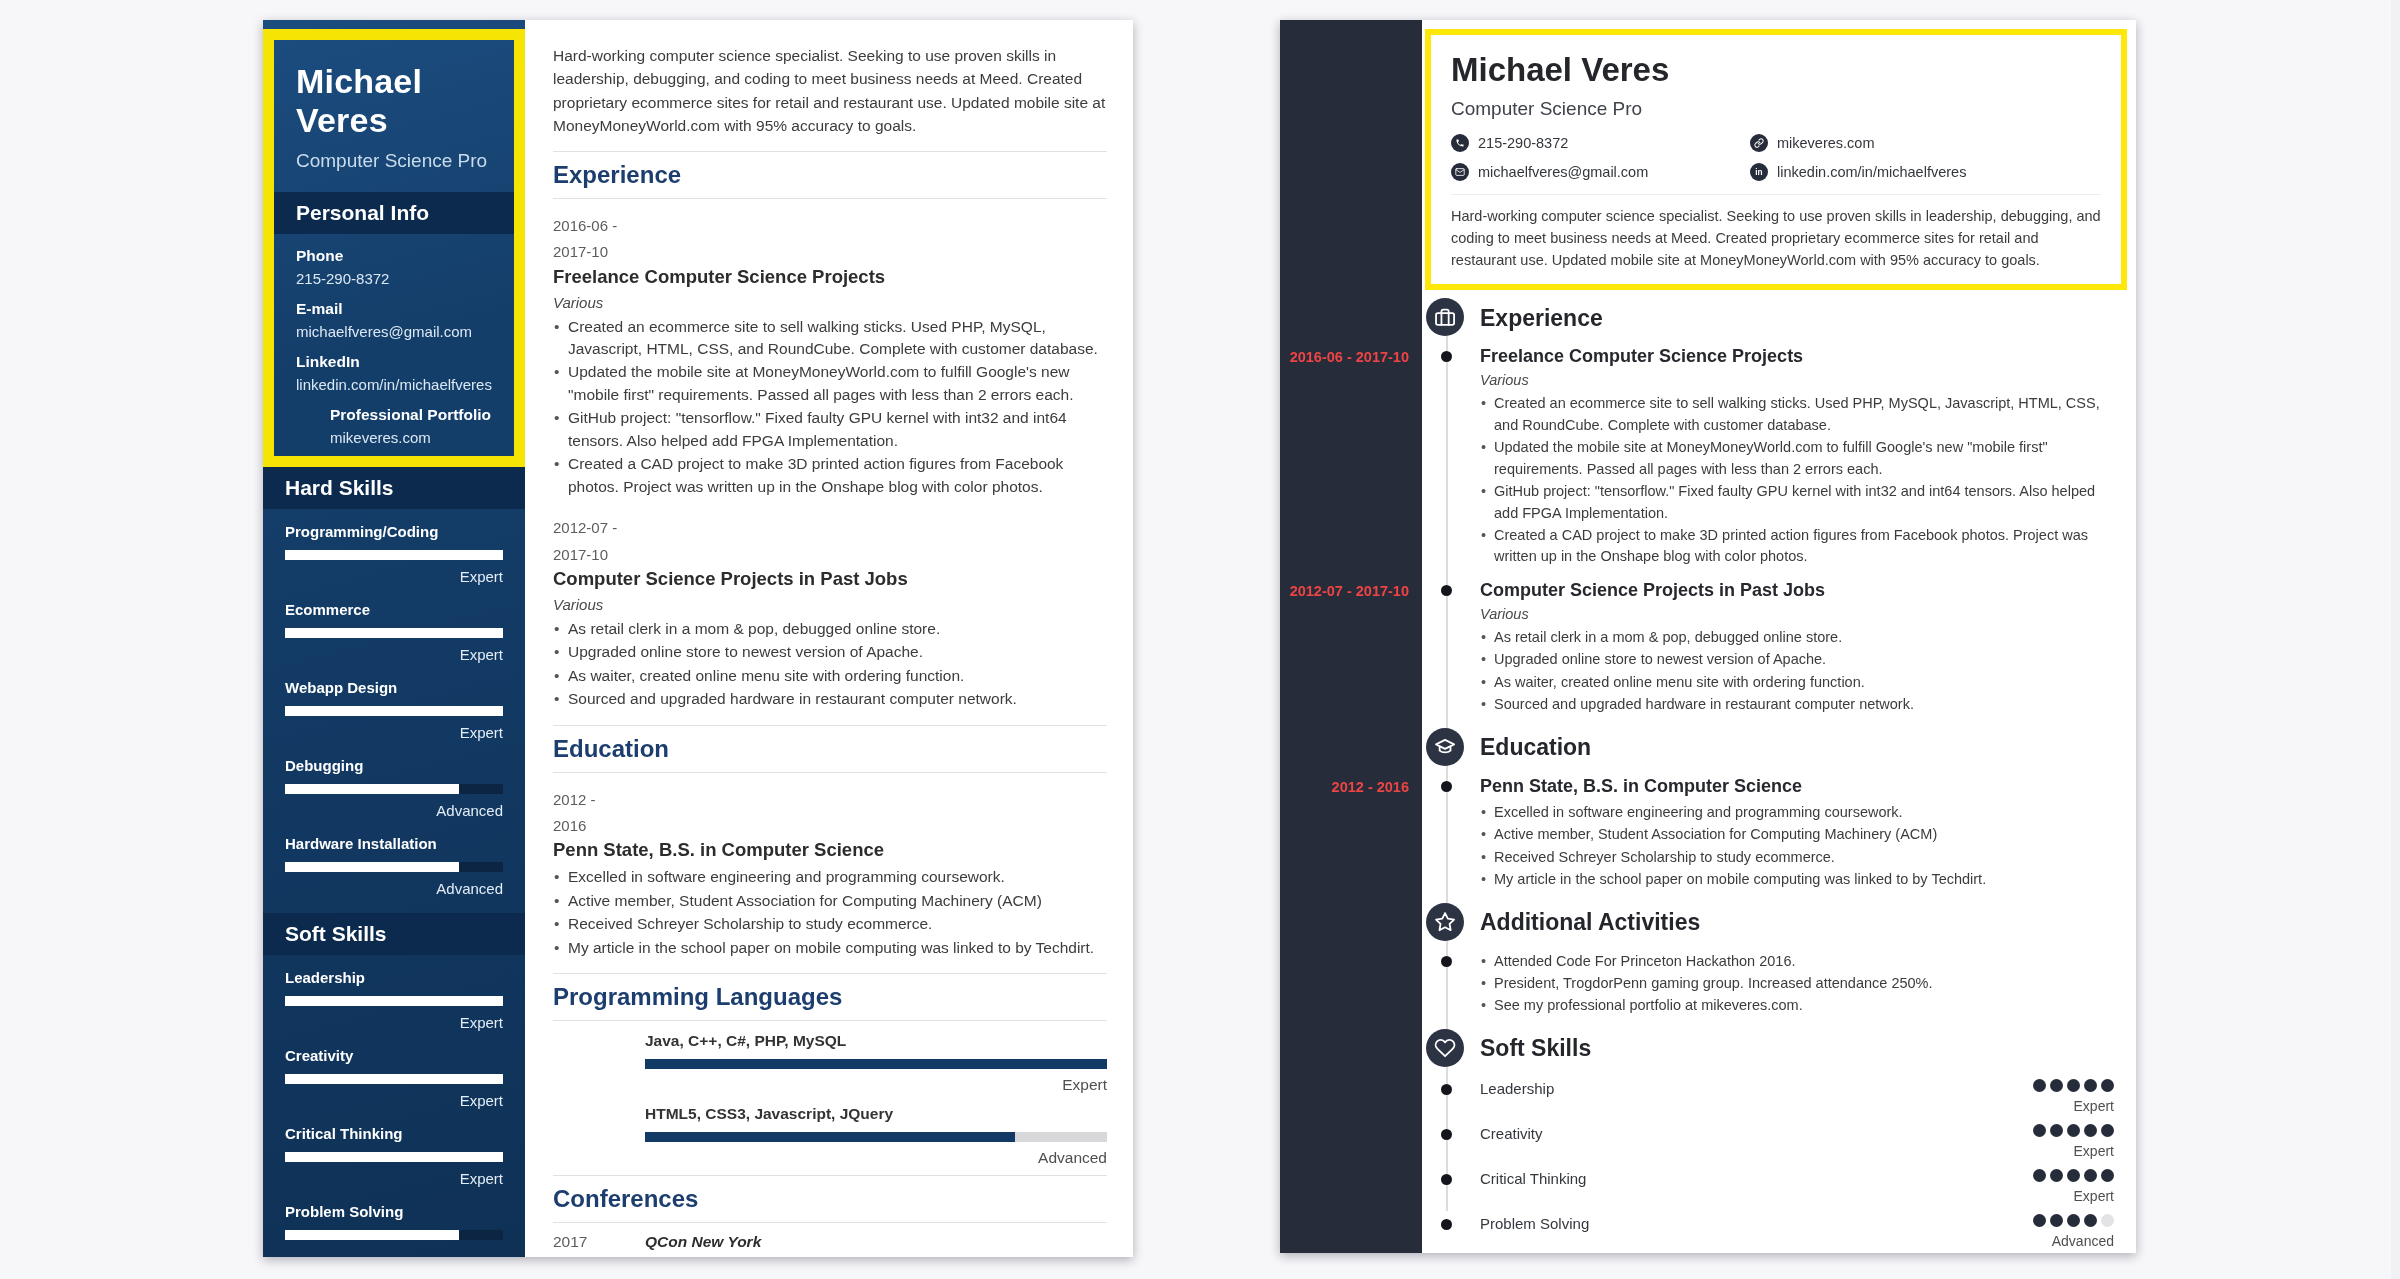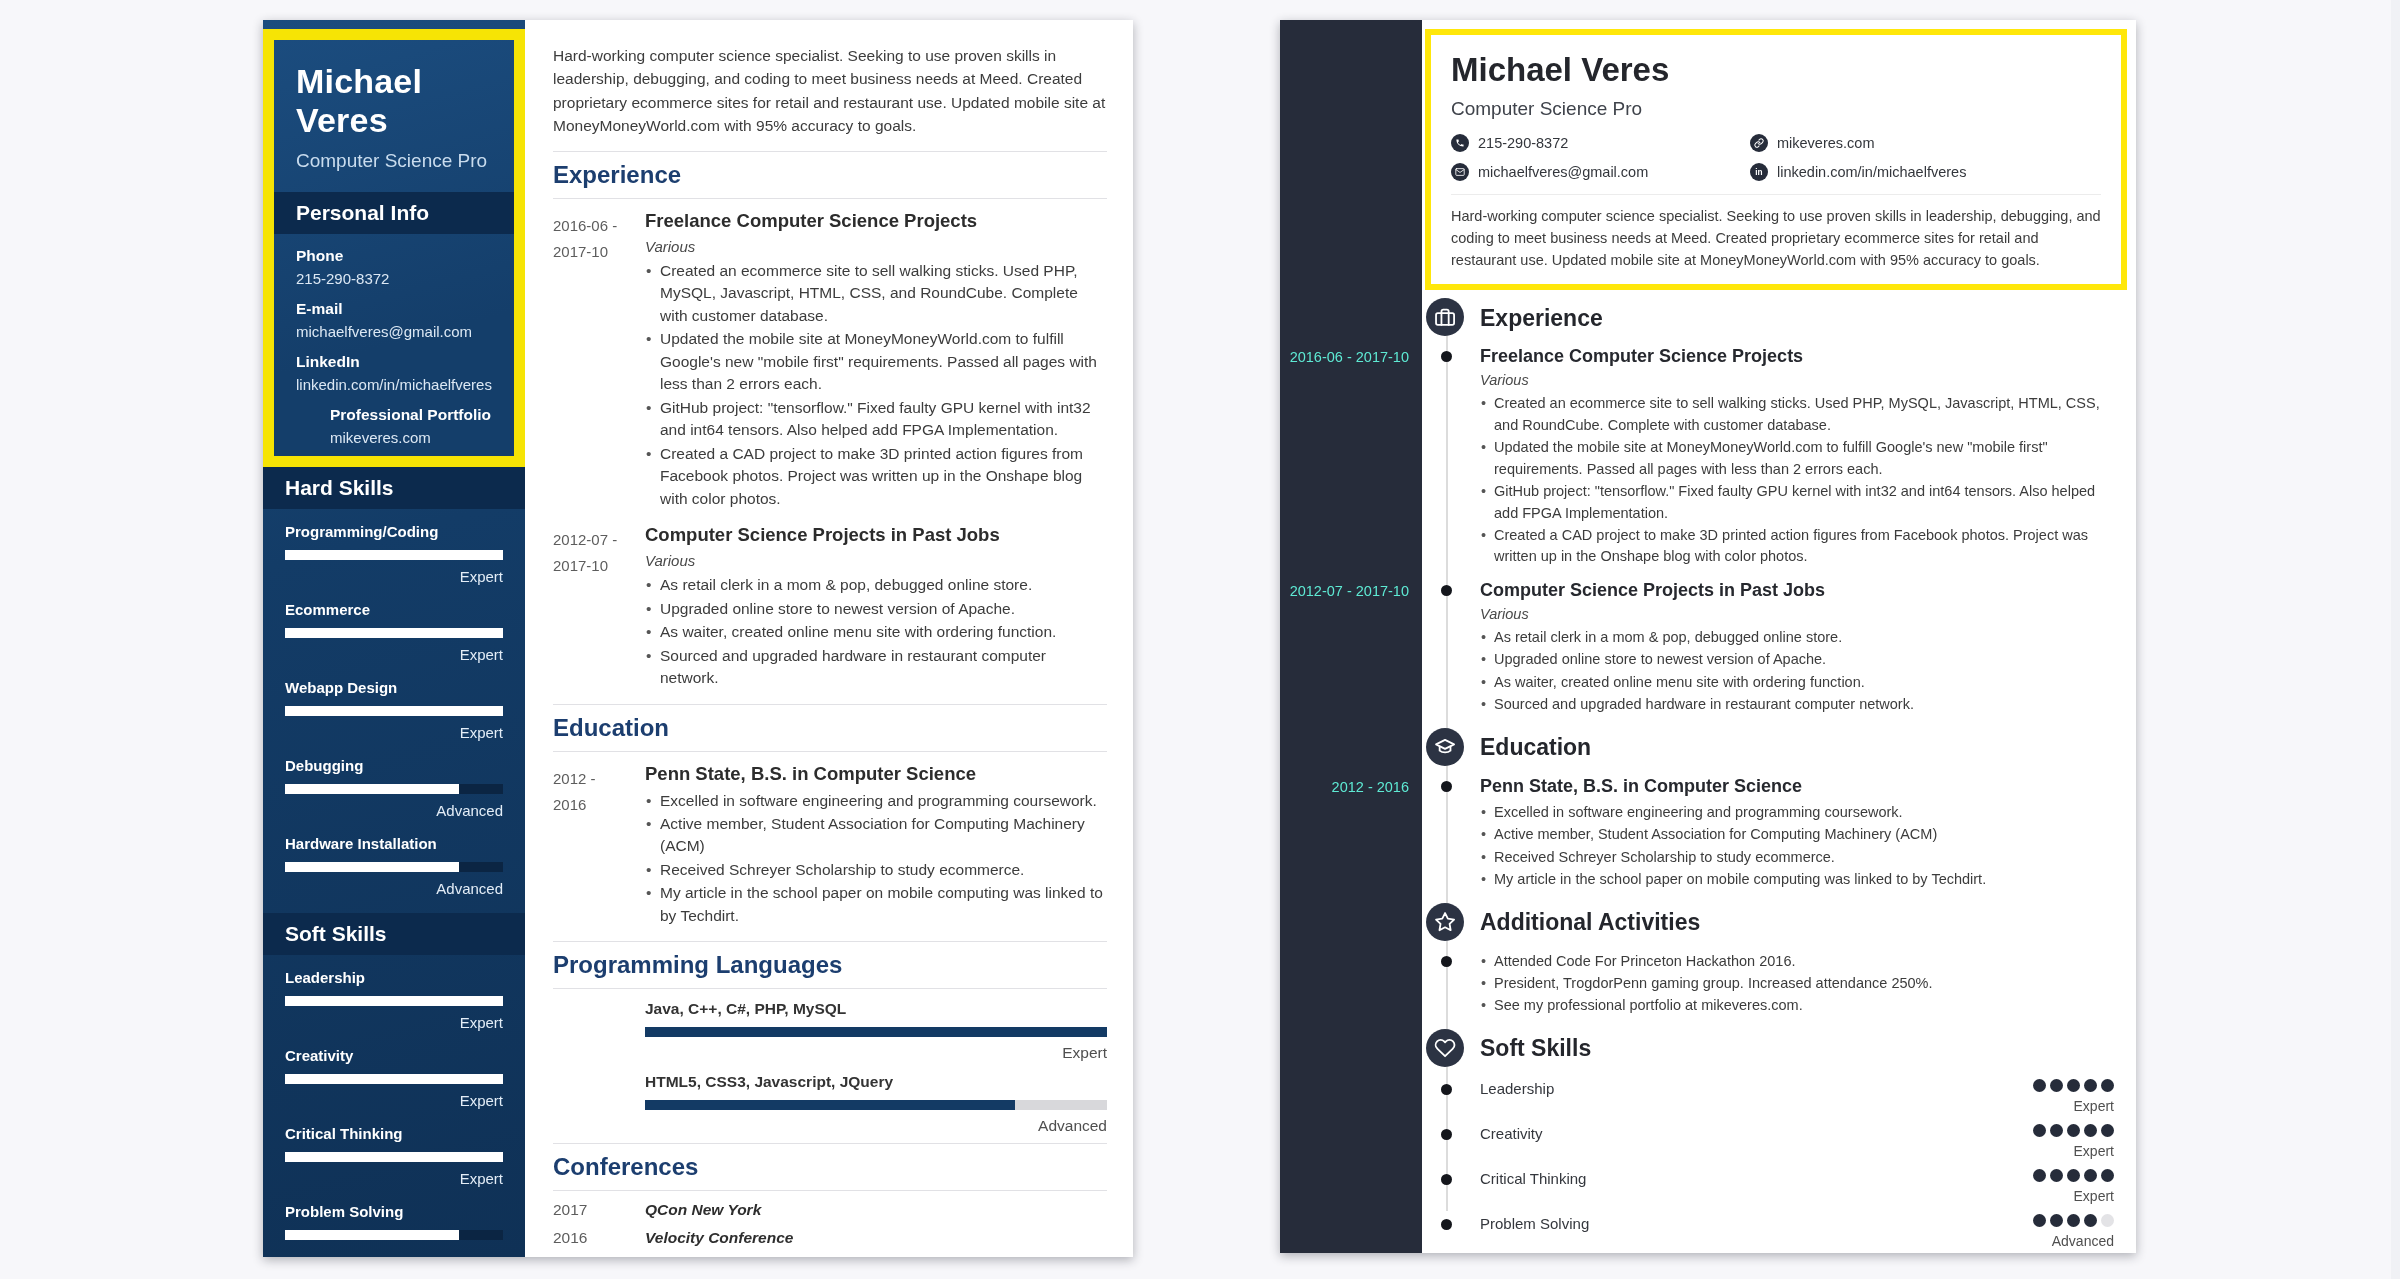--- a/index.html
+++ b/index.html
@@ -23,40 +23,40 @@
   .skill{padding:14px 22px 2px;}
   .skill-name{font-weight:bold;font-size:15px;margin-bottom:10px;}
   .skill-bar{height:10px;background:#0b2543;}
   .skill-fill{display:block;height:10px;background:#fff;}
   .skill-level{text-align:right;font-size:15px;color:#e3edf7;margin-top:8px;}
 
   .l-main{flex:1;padding:24px 26px 0 28px;color:#3c3c3c;}
   .l-summary{font-size:15.5px;line-height:1.5;margin:0 0 14px;}
   .l-sec-head{border-top:1px solid #e1e1e5;border-bottom:1px solid #e1e1e5;padding:9px 0;margin:8px 0 2px;}
   .l-sec-head h2{margin:0;font-size:24px;color:#1c3e6f;}
-  .l-entry{display:flex;margin:11px 0 13px;}
+  .l-entry{display:flex;margin:11px 0 13px;flex-direction:column;}
   .l-dates{width:92px;flex:none;font-size:15px;color:#5d5d5d;line-height:1.75;padding-top:3px;}
   .l-body{flex:1;}
   .l-entry-title{margin:0;font-size:18.5px;color:#2c2c2c;}
   .l-entry-sub{font-style:italic;font-size:15px;color:#4a4a4a;margin:6px 0 1px;}
   ul.l-ul{margin:5px 0 0;padding:0;list-style:none;}
   .l-li{font-size:15.5px;line-height:1.45;position:relative;padding-left:15px;margin:1px 0;color:#3c3c3c;}
   .l-li::before{content:"•";position:absolute;left:1px;color:#555;}
   .lang{margin:11px 0 4px 92px;}
   .lang-name{font-weight:bold;font-size:15.5px;color:#333;margin-bottom:9px;}
   .lang-bar{height:10px;background:#d8d8db;}
   .lang-fill{display:block;height:10px;background:#133a64;}
   .lang-level{text-align:right;font-size:15.5px;color:#4f4f4f;margin-top:7px;}
   .simple-row{display:flex;margin:10px 0;font-size:15.5px;}
   .simple-date{width:92px;flex:none;color:#5d5d5d;}
   .simple-title{font-weight:bold;color:#2e2e2e;font-style:italic;}
 
   
   .r-rail{width:142px;flex:none;background:#262c3a;position:relative;}
-  .rail-date{position:absolute;right:13px;font-size:14.5px;font-weight:normal;color:#5eead4;white-space:nowrap;}
+  .rail-date{position:absolute;right:13px;font-size:14.5px;font-weight:bold;color:#ef4444;white-space:nowrap;}
   .r-main{flex:1;position:relative;}
   .timeline-line{position:absolute;left:24px;top:296px;bottom:42px;width:2px;background:#dcdcdc;}
   .r-header{border:6px solid #ffe70a;margin:9px 9px 6px 3px;padding:10px 20px 0;position:relative;background:#fff;z-index:2;}
   .r-name{font-size:33px;font-weight:bold;color:#24262c;margin:6px 0 0;}
   .r-title{font-size:19px;color:#3f434b;margin:9px 0 14px;}
   .r-contacts{display:grid;grid-template-columns:46% 54%;grid-auto-flow:column;grid-template-rows:auto auto;row-gap:11px;padding-bottom:13px;}
   .r-contact{display:flex;align-items:center;gap:9px;font-size:14.5px;color:#33363c;}
   .contact-ic{width:18px;height:18px;flex:none;display:block;}
   .r-summary{border-top:1px solid #ececec;padding:11px 0 13px;font-size:14.5px;line-height:1.5;color:#3c3c3c;margin:0;}
   .r-section{position:relative;padding-left:58px;margin-top:2px;z-index:1;}

